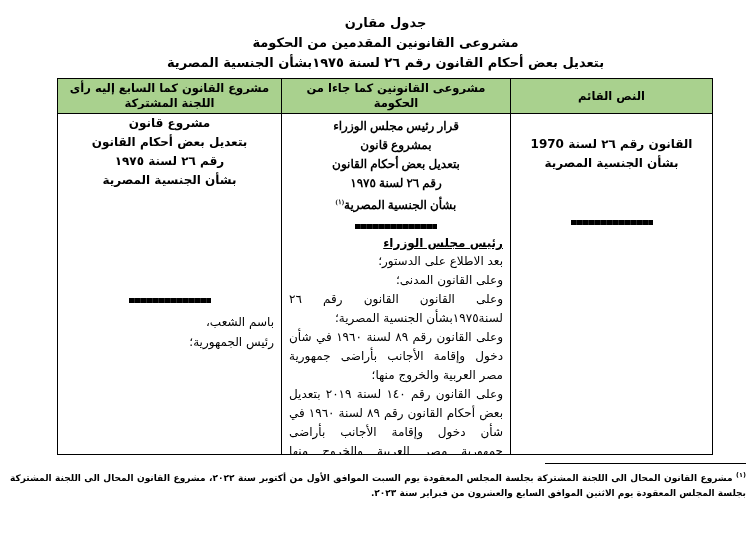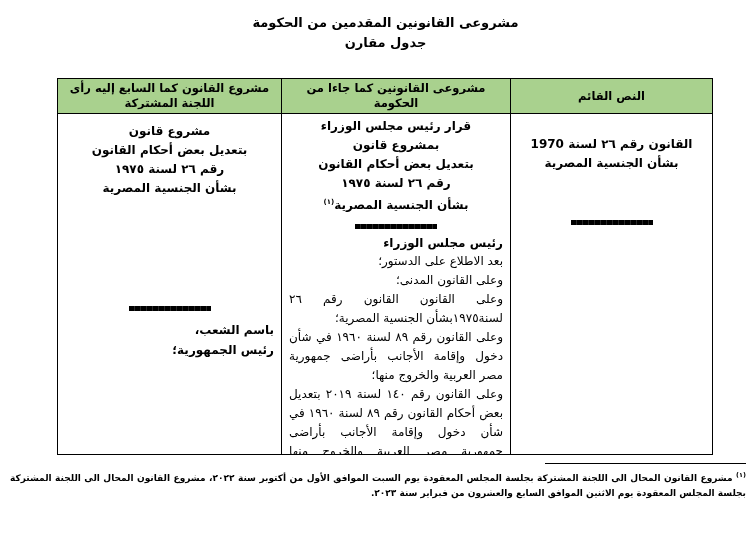--- a/index.html
+++ b/index.html
@@ -34,55 +34,57 @@
   .col-heading {
     text-align:center; font-weight:bold; font-size:12px; line-height:19px;
   }
   .col-heading sup { font-size:7px; font-weight:bold; }
   .dash-sep {
     width:82px; height:5px; margin:0 auto;
     background:repeating-linear-gradient(90deg,#000 0 5px,#2a2a2a 5px 6px);
   }
   .heading-existing { margin-top:21px; }
   .dash-existing { margin-top:47px; }
-  .heading-gov { margin-top:3px; }
+  .heading-gov { margin-top:3px;font-family:Liberation Serif, serif; }
   .dash-gov { margin-top:9px; }
   .preamble-title {
     margin-top:5px; font-weight:bold; font-size:12px; text-align:right;
     line-height:18px;
+    text-decoration:underline;
   }
   .preamble-line {
     font-size:12px; line-height:19px; text-align:justify; text-justify:inter-word;
   }
-  .heading-committee { margin-top:8px; }
+  .heading-committee { }
   .dash-committee { margin-top:108px; }
   .issuer-block {
-    margin-top:9px; font-weight:bold; font-size:12px;
+    margin-top:9px; font-weight:normal; font-size:12px;
     line-height:20px; padding-left:2px;
   }
   
   .footnote {
     position:absolute; top:463px; right:6px; left:10px;
     font-size:9px; font-weight:bold; line-height:14.5px;
   }
   .footnote-rule {
     width:201px; border-top:1.6px solid #000; margin:0 0 4px auto;
     margin-right:0; margin-left:auto; direction:ltr;
   }
   .footnote-text { text-align:justify; text-justify:inter-word; direction:rtl; }
   .footnote-text sup { font-size:6.5px; }
 </style>
 </head>
 <body>
 
 <div class="page">
 
   <div class="title-block">
+    <div>جدول مقارن</div>
     <div>مشروعى القانونين المقدمين من الحكومة</div>
-    <div>جدول مقارن</div>
+    <div>بتعديل بعض أحكام القانون رقم ٢٦ لسنة ١٩٧٥بشأن الجنسية المصرية</div>
   </div>
 
   <table class="compare">
     <colgroup>
       <col style="width:202px">
       <col style="width:229px">
       <col style="width:224px">
     </colgroup>
     <thead>
       <tr>

